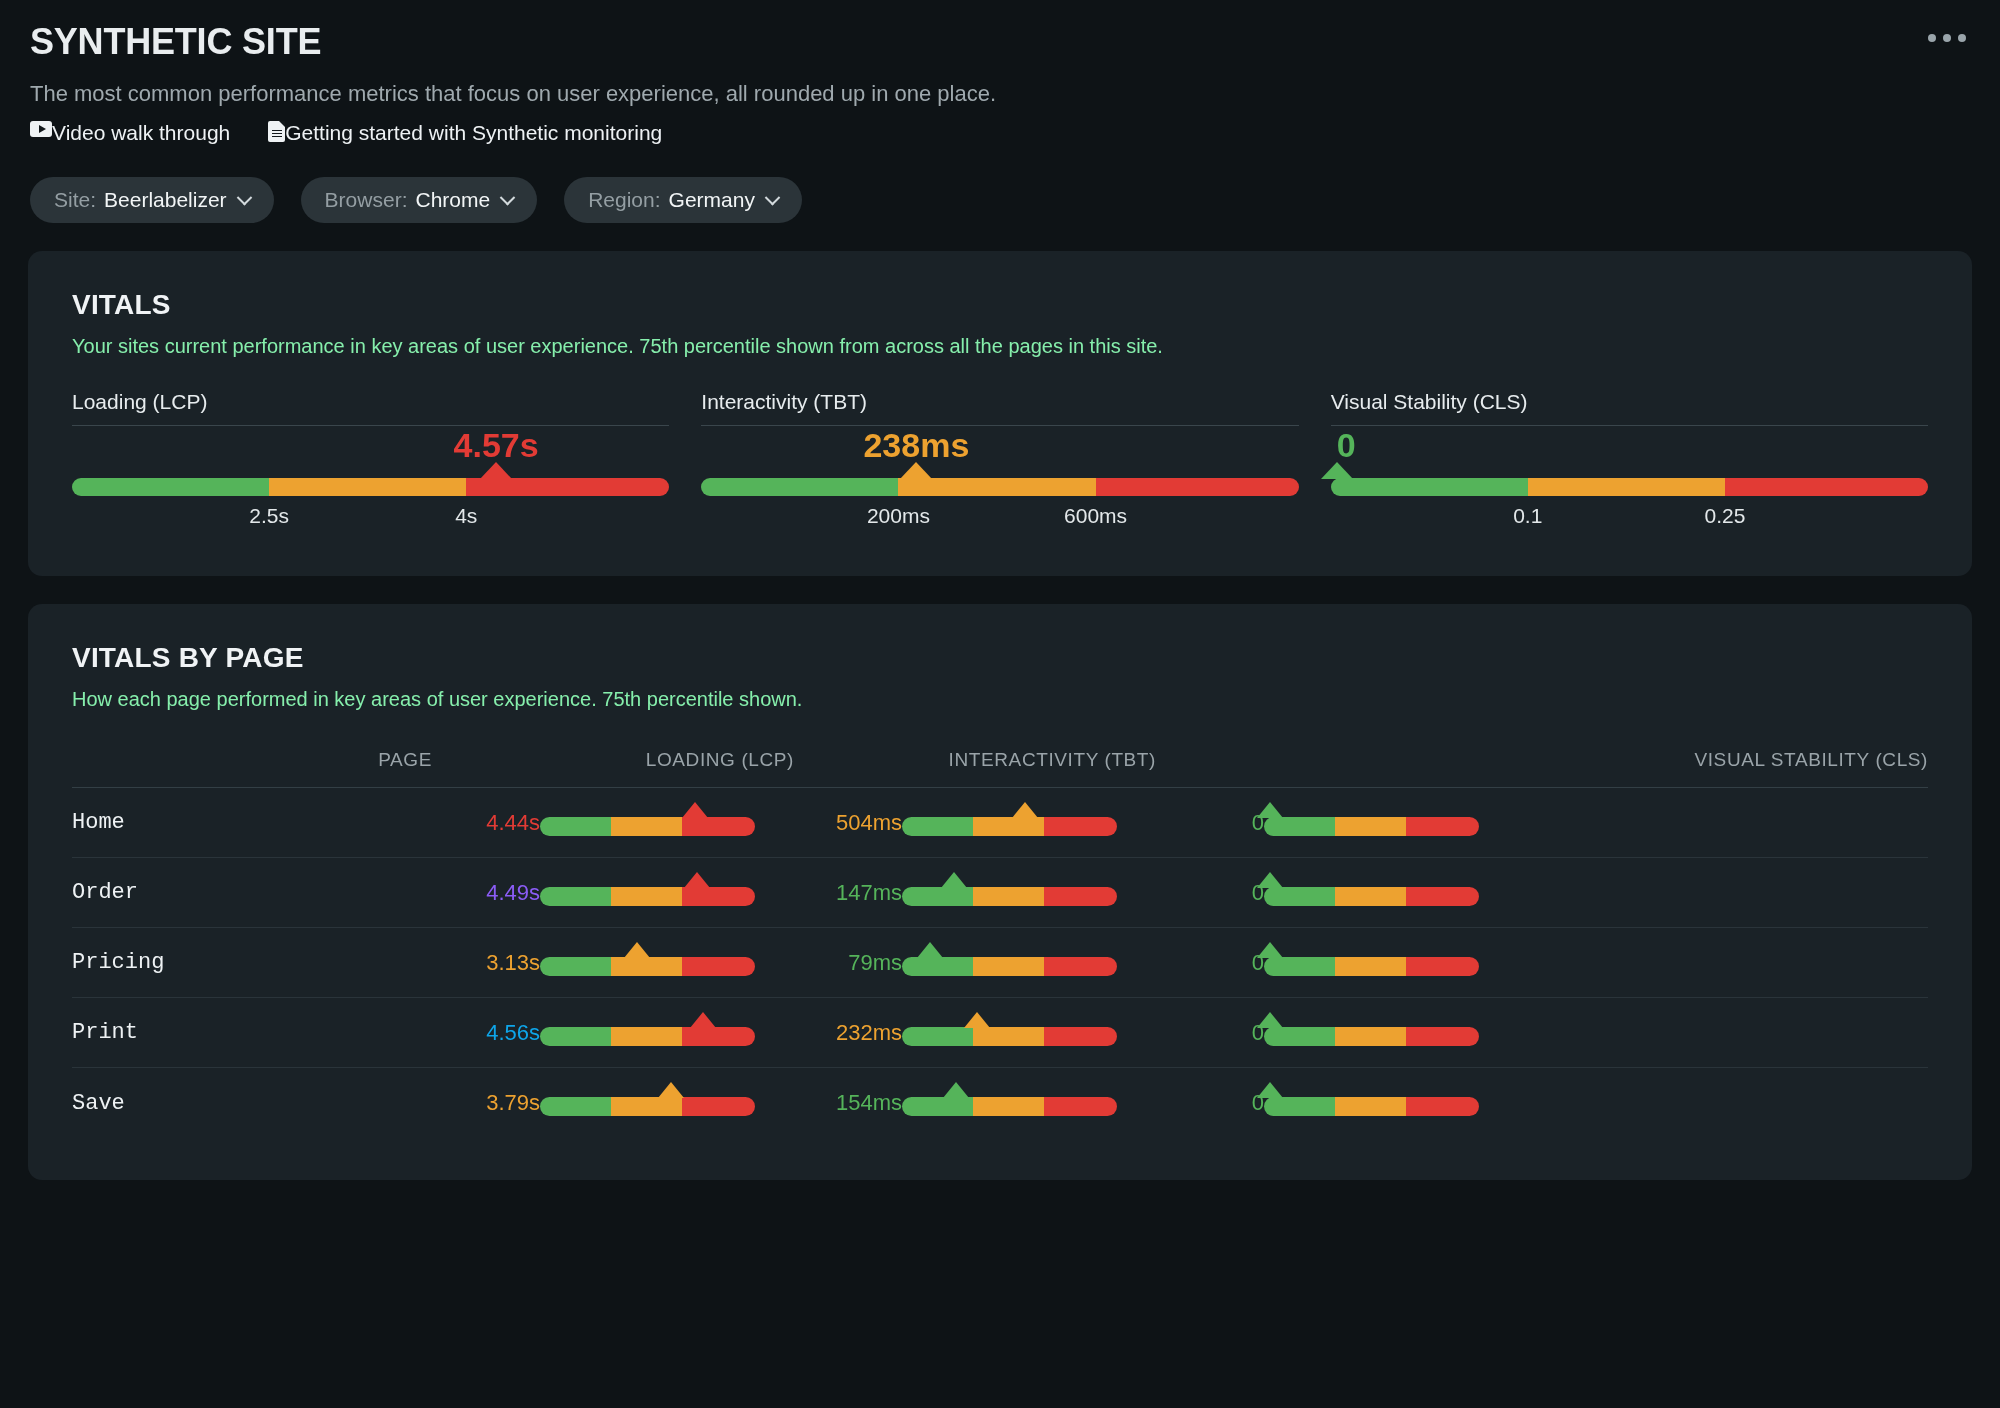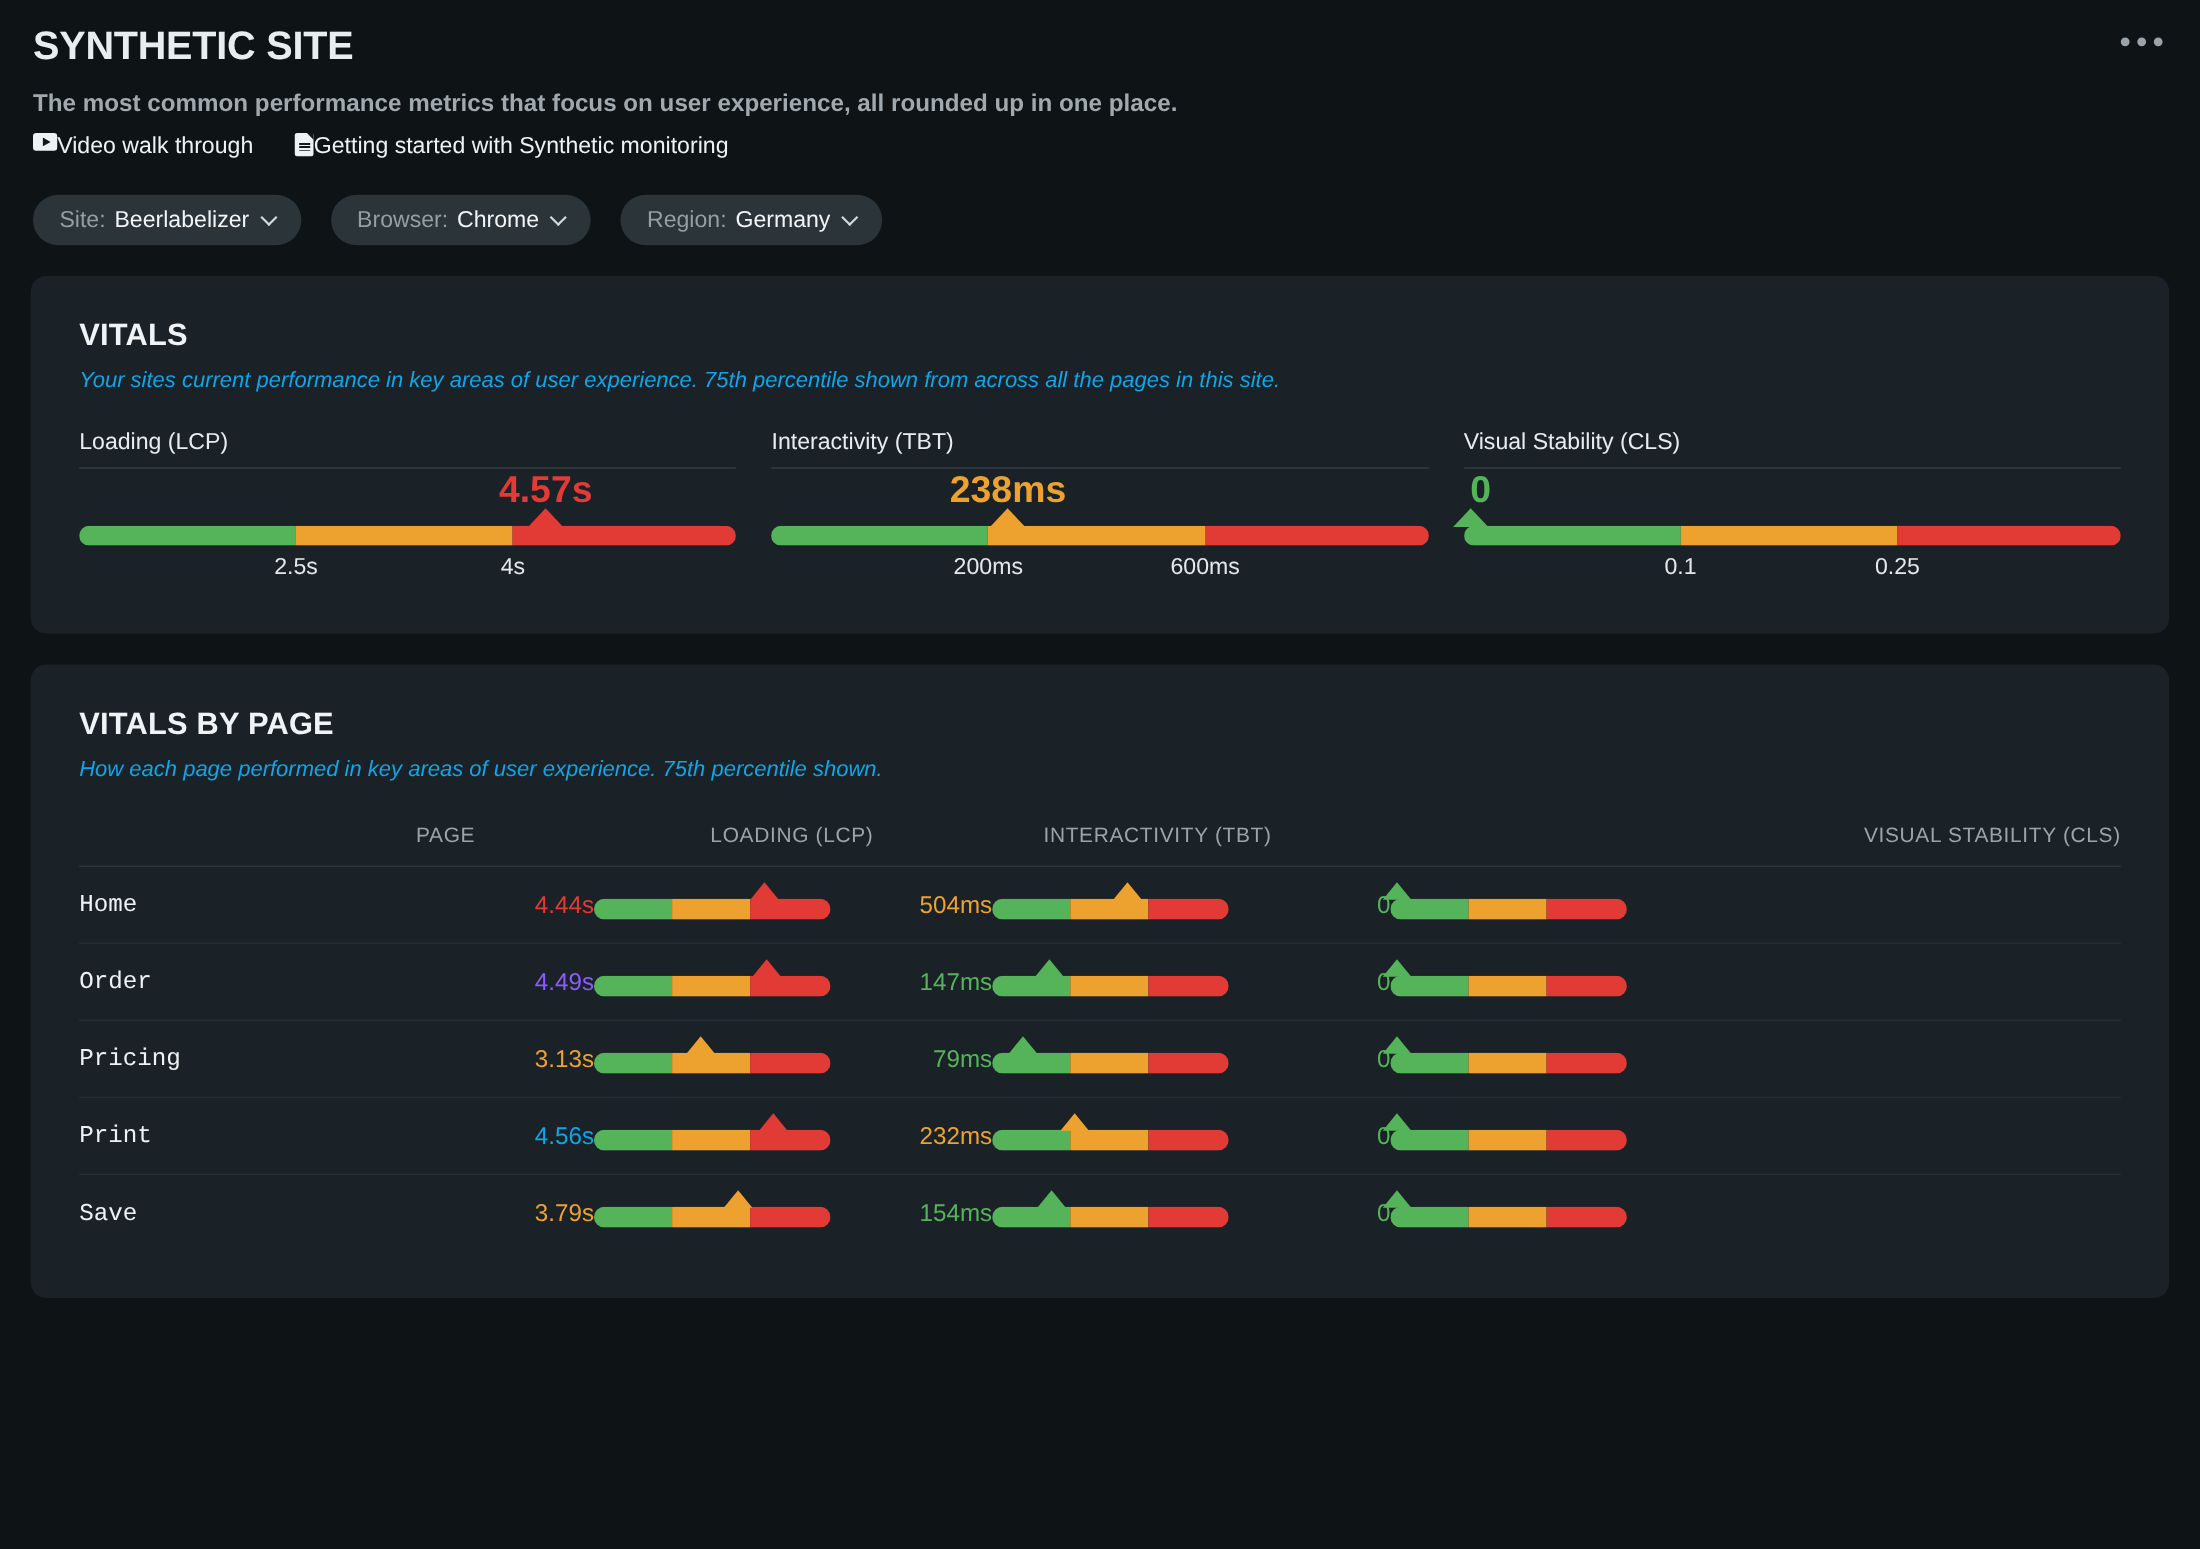--- a/index.html
+++ b/index.html
@@ -17,21 +17,21 @@
     font-size: 36px; font-weight: 700; color: #e9edef;
     letter-spacing: -0.2px; line-height: 1.1; padding-left: 2px;
   }
   .kebab {
     position: absolute; top: 34px; right: 6px;
     display: flex; gap: 7px; align-items: center; cursor: pointer;
   }
   .kebab i { width: 8px; height: 8px; border-radius: 50%; background: #9aa5ab; display: block; }
   .hdr-sub {
     margin-top: 17px; font-size: 22px; color: #9fa9ae; padding-left: 2px;
-    line-height: 1.35; font-weight: 700;
+    line-height: 1.35; font-weight: 400;
   }
   .hdr-links { margin-top: 13px; display: flex; align-items: center; gap: 38px; padding-left: 2px; }
   .hdr-link { display: flex; align-items: flex-start; gap: 0; cursor: pointer; }
   .hdr-link-label { font-size: 21px; color: #eef2f4; font-weight: 400; }
   .ic-video {
     width: 22px; height: 16px; background: #eef2f4; border-radius: 3px;
     display: inline-flex; align-items: center; justify-content: center;
   }
   .ic-video:after {
     content: ""; width: 0; height: 0;
@@ -61,21 +61,21 @@
   .pill-key { color: #949ea3; font-weight: 400; }
   .pill-val { color: #f2f5f6; font-weight: 500; }
   .chev {
     width: 11px; height: 11px; border-right: 2.2px solid #d3dadd; border-bottom: 2.2px solid #d3dadd;
     transform: rotate(45deg) translate(-2px,-2px); margin-left: 4px;
   }
 
   
   .card { background: #1a2227; border-radius: 14px; margin-top: 28px; padding: 38px 44px 42px 44px; }
   .card-title { font-size: 28px; font-weight: 700; color: #f0f3f5; letter-spacing: 0.2px; }
-  .card-sub { margin-top: 14px; font-size: 20px; color: #0ea5e9; font-weight: 400; font-style: italic; }
+  .card-sub { margin-top: 14px; font-size: 20px; color: #86efac; font-weight: 400; }
 
   
   .gauges { display: flex; margin-top: 32px; gap: 32px; }
   .gauge { flex: 1 1 0; min-width: 0; }
   .gauge-label { font-size: 21px; color: #e7ecee; padding-bottom: 11px; border-bottom: 1px solid #3a464c; }
   .gauge-body { position: relative; height: 108px; }
   .gauge-value { position: absolute; font-size: 34px; font-weight: 700; transform: translateX(-50%); top: 0; white-space: nowrap; }
   .gauge-value.left0 { transform: translateX(0); }
   .bar-wrap { position: absolute; left: 0; right: 0; top: 52px; height: 18px; }
   .bar { position: absolute; left: 0; right: 0; top: 0; height: 18px; display: flex; border-radius: 9px; overflow: hidden; }

